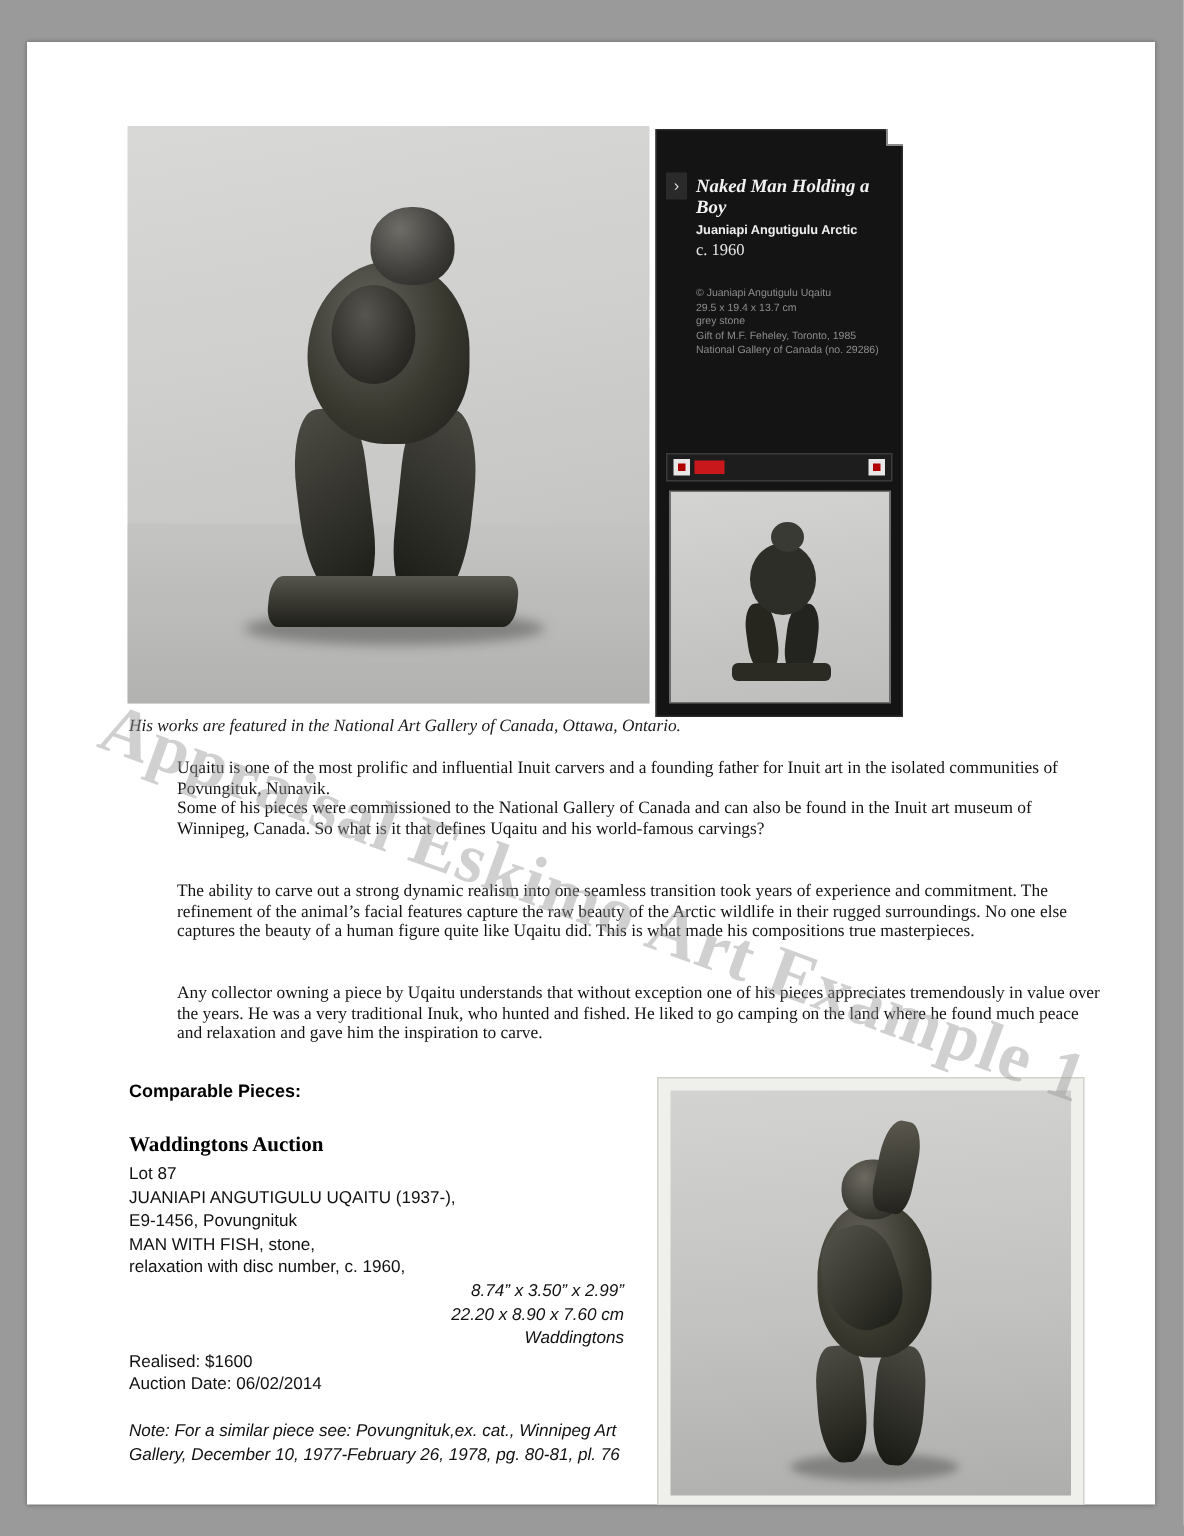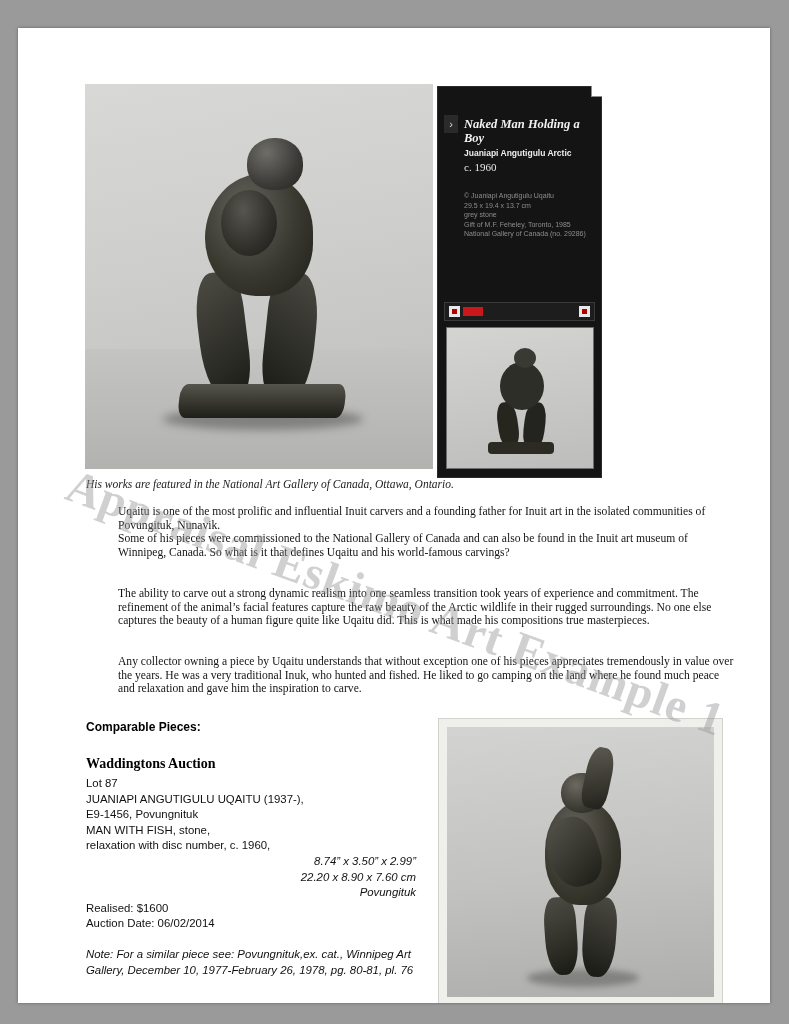--- a/index.html
+++ b/index.html
@@ -390,21 +390,21 @@
   <div class="auction-head">Waddingtons Auction</div>
 
   <div class="lot-lines">
     <div>Lot 87</div>
     <div>JUANIAPI ANGUTIGULU UQAITU (1937-),</div>
     <div>E9-1456, Povungnituk</div>
     <div>MAN WITH FISH, stone,</div>
     <div>relaxation with disc number, c. 1960,</div>
     <div class="ital">8.74” x 3.50” x 2.99”</div>
     <div class="ital">22.20 x 8.90 x 7.60 cm</div>
-    <div class="ital">Povungituk</div>
+    <div class="ital">Waddingtons</div>
     <div>Realised: $1600</div>
     <div>Auction Date: 06/02/2014</div>
   </div>
 
   <div class="note-lines">Note: For a similar piece see: Povungnituk,ex. cat., Winnipeg Art Gallery, December 10, 1977-February 26, 1978, pg. 80-81, pl. 76</div>
 
   <div class="bottom-photo">
     <div class="bp-inner">
       <div class="bp-figure">
         <div class="bpf-shadow"></div>

